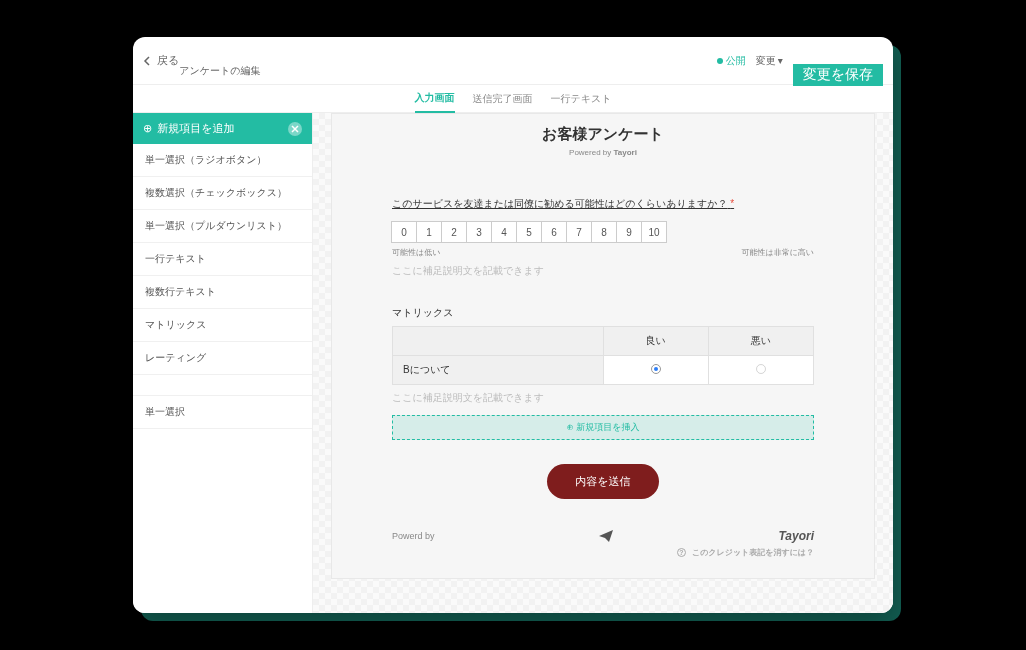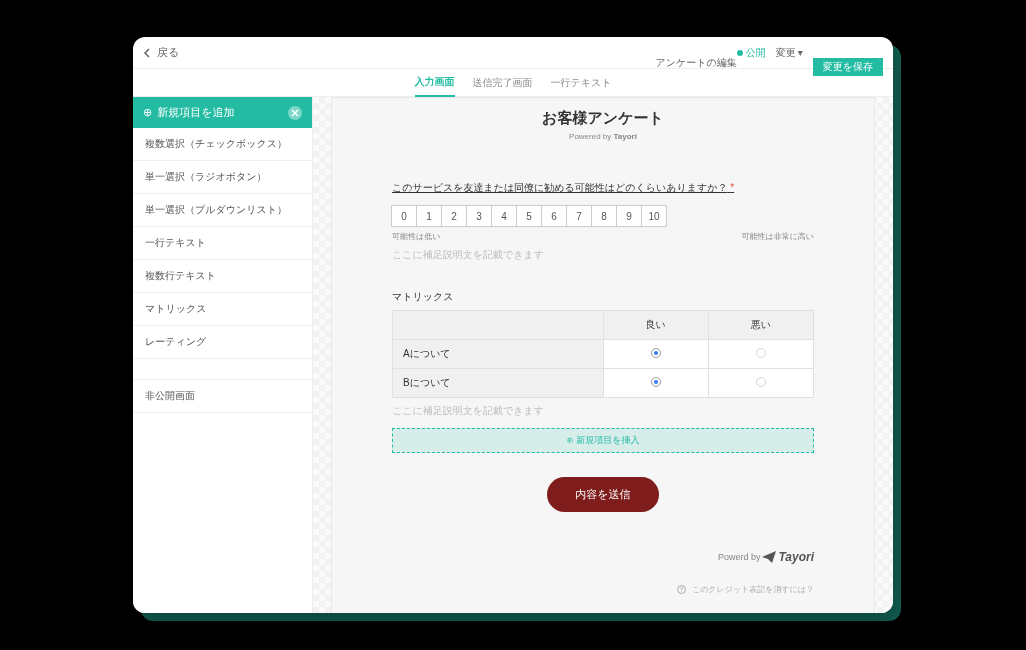--- a/index.html
+++ b/index.html
@@ -1,26 +1,26 @@
 <!DOCTYPE html>
 <html><head>
 <meta charset="utf-8">
 <style>
 * { box-sizing: border-box; margin: 0; padding: 0; }
 body { background: #000; font-family: -apple-system, "Hiragino Sans", "Hiragino Kaku Gothic ProN", Meiryo, sans-serif; font-size: 11px; color: #333; display: flex; justify-content: center; align-items: center; height: 650px; }
 .frame { width: 760px; height: 576px; background: #fff; border-radius: 12px; box-shadow: 0 10px 30px rgba(0,0,0,0.3), 8px 8px 0 0 rgba(35,188,163,0.5); overflow: hidden; display: flex; flex-direction: column; }
-.topbar { height: 32px; display: flex; align-items: center; border-bottom: 1px solid #eee; padding: 0 10px; }
+.topbar { height: 48px; display: flex; align-items: center; border-bottom: 1px solid #eee; padding: 0 10px; }
 .back { display: flex; align-items: center; gap: 4px; color: #666; cursor: pointer; }
 .back svg { width: 10px; height: 10px; }
-.top-title { flex: 1; text-align: right; color: #666; font-size: 10px; margin-top: 20px; }
+.top-title { flex: 1; text-align: left; color: #666; font-size: 10px; margin-top: 20px; }
 .top-right { display: flex; align-items: center; gap: 10px; }
 .pub { color: #23bca3; font-size: 10px; display:flex;align-items:center;gap:3px;}
 .pub-dot{width:6px;height:6px;border-radius:50%;background:#23bca3;}
 .change { color: #666; font-size: 10px; cursor: pointer; display:flex;align-items:center;gap:2px;}
-.save-btn { background: #23bca3; color: #fff; padding: 2px 10px; font-size: 10px; border: none; cursor: pointer; margin-top: 28px; }
+.save-btn { background: #23bca3; color: #fff; padding: 2px 10px; font-size: 14px; border: none; cursor: pointer; margin-top: 28px; }
 .tabs { height: 28px; display: flex; justify-content: center; align-items: center; gap: 18px; border-bottom: 1px solid #eee; font-size: 10px; }
 .tab { color: #888; cursor: pointer; padding: 6px 0; }
 .tab.active { color: #23bca3; border-bottom: 2px solid #23bca3; font-weight: bold;}
 .body { flex: 1; display: flex; overflow: hidden; }
 .sidebar { width: 180px; background: #fff; border-right: 1px solid #eee; display: flex; flex-direction: column; }
 .side-head { background: #23bca3; color: #fff; padding: 8px 10px; font-size: 11px; display: flex; align-items: center; justify-content: space-between; }
 .side-head-left{display:flex;align-items:center;gap:5px;}
 .side-close{width:14px;height:14px;border-radius:50%;background:rgba(255,255,255,0.4);display:flex;align-items:center;justify-content:center;cursor:pointer;}
 .side-item { padding: 9px 12px; font-size: 10px; color: #555; border-bottom: 1px solid #f0f0f0; cursor: pointer; }
 .side-gap { height: 20px; }
@@ -45,23 +45,23 @@
 .matrix { width: 100%; border-collapse: collapse; margin-top: 6px; font-size: 10px; background: #f0f0f0; }
 .matrix th, .matrix td { border: 1px solid #e0e0e0; padding: 7px 10px; text-align: center; }
 .matrix th.rowh { text-align: left; background: #f0f0f0; width: 50%; font-weight: normal;}
 .matrix thead th { background: #f0f0f0; font-weight: normal; }
 .matrix td { background: #fff; }
 .radio { width: 10px; height: 10px; border-radius: 50%; border: 1px solid #999; display: inline-block; position: relative; }
 .radio.checked::after { content: ""; position: absolute; inset: 2px; border-radius: 50%; background: #2d7ef7; }
 .radio.unchecked{opacity:0.4;}
 .insert { margin-top: 10px; border: 1px dashed #23bca3; background: rgba(35,188,163,0.15); text-align: center; padding: 5px; font-size: 9px; color: #23bca3; cursor: pointer; }
 .submit { display: block; margin: 24px auto 12px; background: #7f1d1d; color: #fff; border: none; border-radius: 18px; padding: 10px 28px; font-size: 11px; cursor: pointer; }
-.powered { text-align: center; margin-top: 38px; font-size: 9px; color: #888; display:flex;align-items:center;justify-content:flex-end;gap:2px;}
+.powered { text-align: center; margin-top: 30px; font-size: 9px; color: #888; display:flex;align-items:center;justify-content:space-between;gap:2px;}
 .tayori { font-weight: bold; font-style: italic; font-size: 12px; color: #555; }
-.credit-note { font-size: 8px; color: #aaa; text-align: right; margin-top: 20px; display:flex;justify-content:flex-end;align-items:center;gap:6px;}
+.credit-note { font-size: 8px; color: #aaa; text-align: right; margin-top: 4px; display:flex;justify-content:flex-end;align-items:center;gap:6px;font-weight:bold;}
 .foot { text-align: center; font-size: 9px; color: #888; margin-top: 6px; }
 .foot u { text-decoration: underline; }
 </style>
 </head>
 <body>
 
 <div class="frame">
 
   <div class="topbar">
     <div class="back">
@@ -97,29 +97,29 @@
         <div class="side-head-left">
           <span>⊕</span>
           <span>新規項目を追加</span>
         </div>
         <span class="side-close">
           <svg width="8" height="8" viewBox="0 0 8 8">
               <path d="M1 1 L7 7 M7 1 L1 7" stroke="#fff" stroke-width="1.5"></path>
             </svg>
         </span>
       </div>
+      <div class="side-item">単一選択（ラジオボタン）</div>
       <div class="side-item">複数選択（チェックボックス）</div>
-      <div class="side-item">単一選択（ラジオボタン）</div>
       <div class="side-item">単一選択（プルダウンリスト）</div>
       <div class="side-item">一行テキスト</div>
       <div class="side-item">複数行テキスト</div>
       <div class="side-item">マトリックス</div>
       <div class="side-item">レーティング</div>
       <div class="side-gap"></div>
-      <div class="side-item pg">非公開画面</div>
+      <div class="side-item pg">単一選択</div>
     </div>
 
     <div class="canvas">
       <div class="form">
         <div class="form-title">お客様アンケート</div>
         <div class="form-sub">
           <span>Powered by </span><b>Tayori</b>
         </div>
 
         <div class="q1">
@@ -149,25 +149,20 @@
         <table class="matrix">
           <thead>
             <tr>
               <th class="rowh"></th>
               <th>良い</th>
               <th>悪い</th>
             </tr>
           </thead>
           <tbody>
             <tr>
-              <th class="rowh">Aについて</th>
-              <td><span class="radio checked"></span></td>
-              <td><span class="radio unchecked"></span></td>
-            </tr>
-            <tr>
               <th class="rowh">Bについて</th>
               <td><span class="radio checked"></span></td>
               <td><span class="radio unchecked"></span></td>
             </tr>
           </tbody>
         </table>
         <div class="hint">ここに補足説明文を記載できます</div>
 
         <div class="insert">⊕ 新規項目を挿入</div>
 

